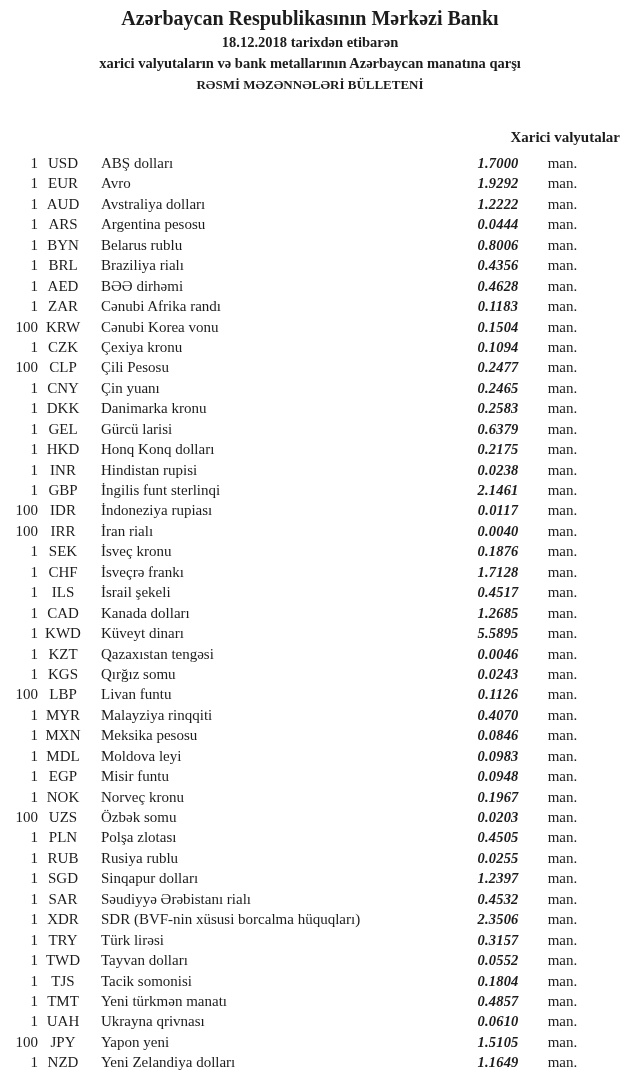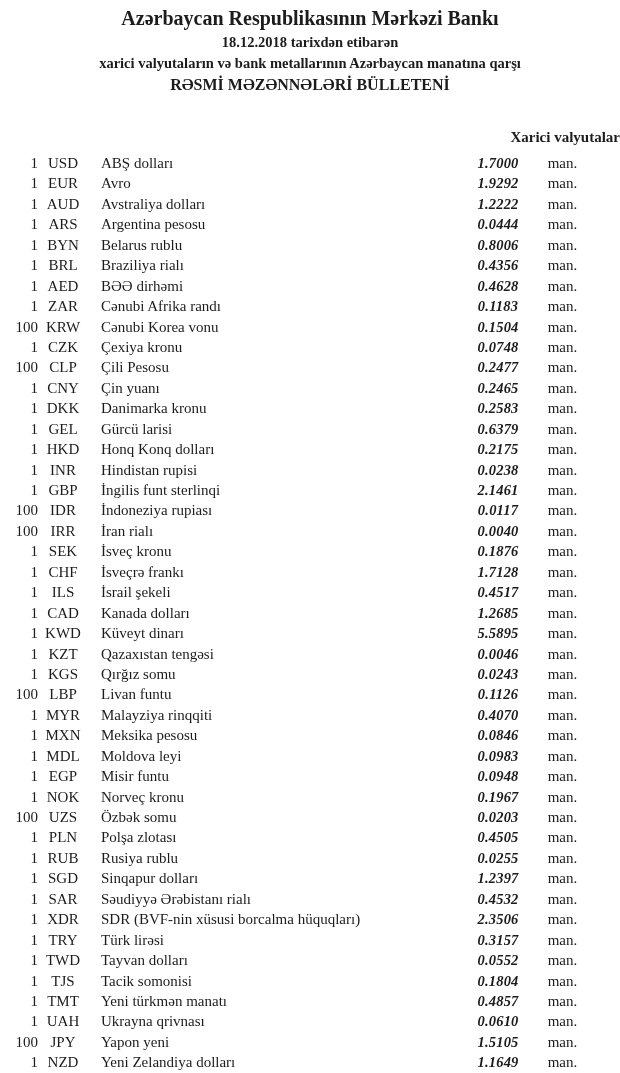--- a/index.html
+++ b/index.html
@@ -33,21 +33,21 @@
     font-weight: bold;
     margin: 0;
   }
   .subtitle {
     font-size: 14.5px;
     line-height: 21px;
     font-weight: bold;
     margin: 0;
   }
   .bulletin {
-    font-size: 16px;
+    font-size: 13px;
     line-height: 22px;
     font-weight: bold;
     margin: 0;
   }
   .section-title {
     text-align: right;
     font-size: 15px;
     line-height: 21px;
     font-weight: bold;
     margin: 0;
@@ -182,21 +182,21 @@
     <span class="code">KRW</span>
     <span class="name">Cənubi Korea vonu</span>
     <span class="rate">0.1504</span>
     <span class="unit">man.</span>
   </div>
 
   <div class="row">
     <span class="qty">1</span>
     <span class="code">CZK</span>
     <span class="name">Çexiya kronu</span>
-    <span class="rate">0.0748</span>
+    <span class="rate">0.1094</span>
     <span class="unit">man.</span>
   </div>
 
   <div class="row">
     <span class="qty">100</span>
     <span class="code">CLP</span>
     <span class="name">Çili Pesosu</span>
     <span class="rate">0.2477</span>
     <span class="unit">man.</span>
   </div>

